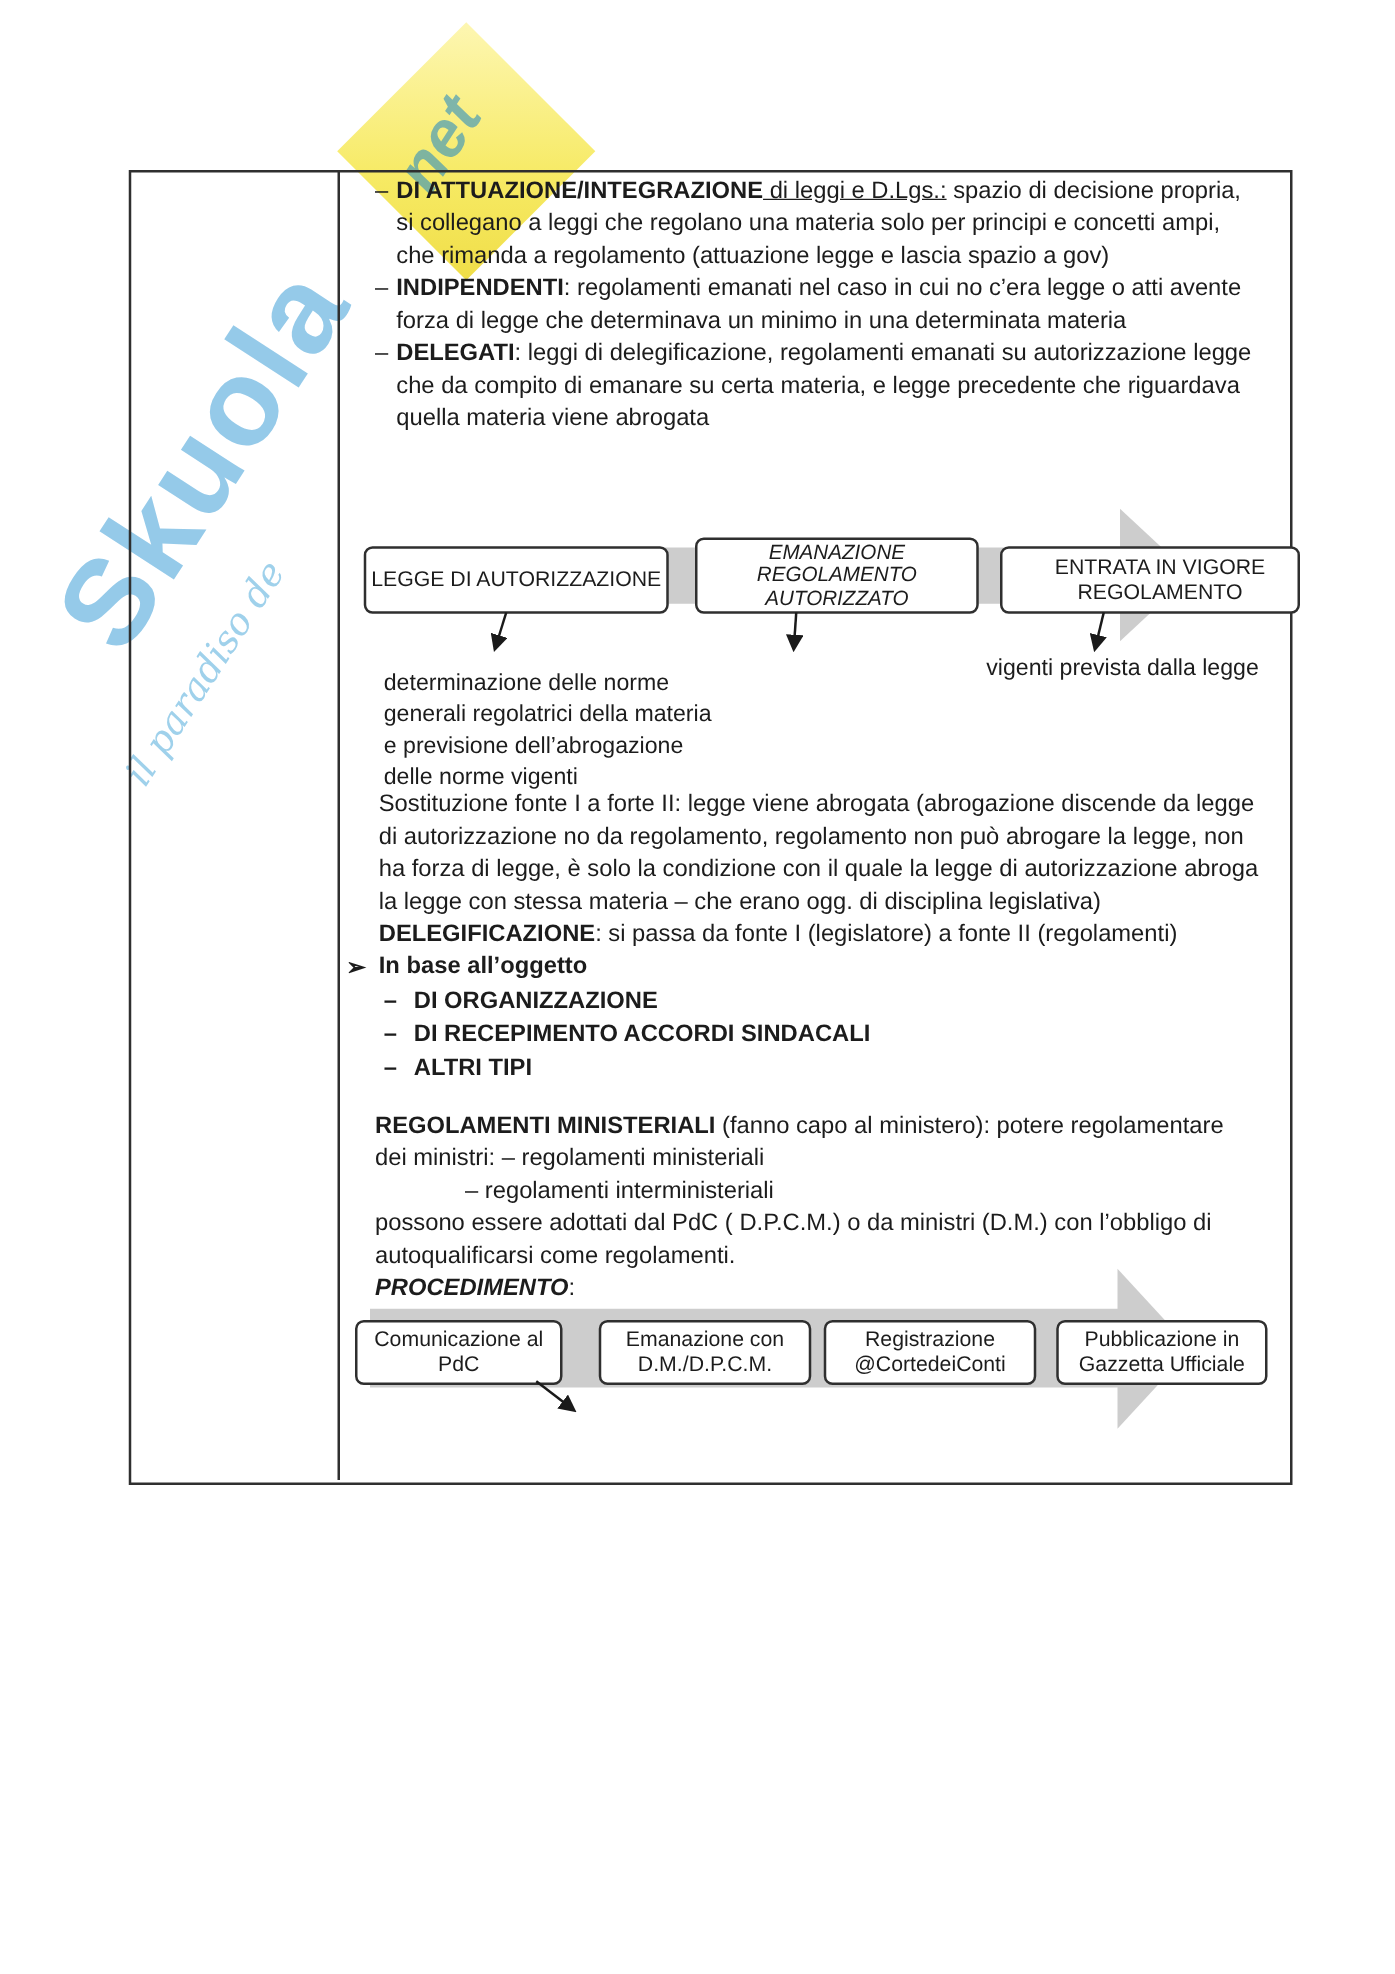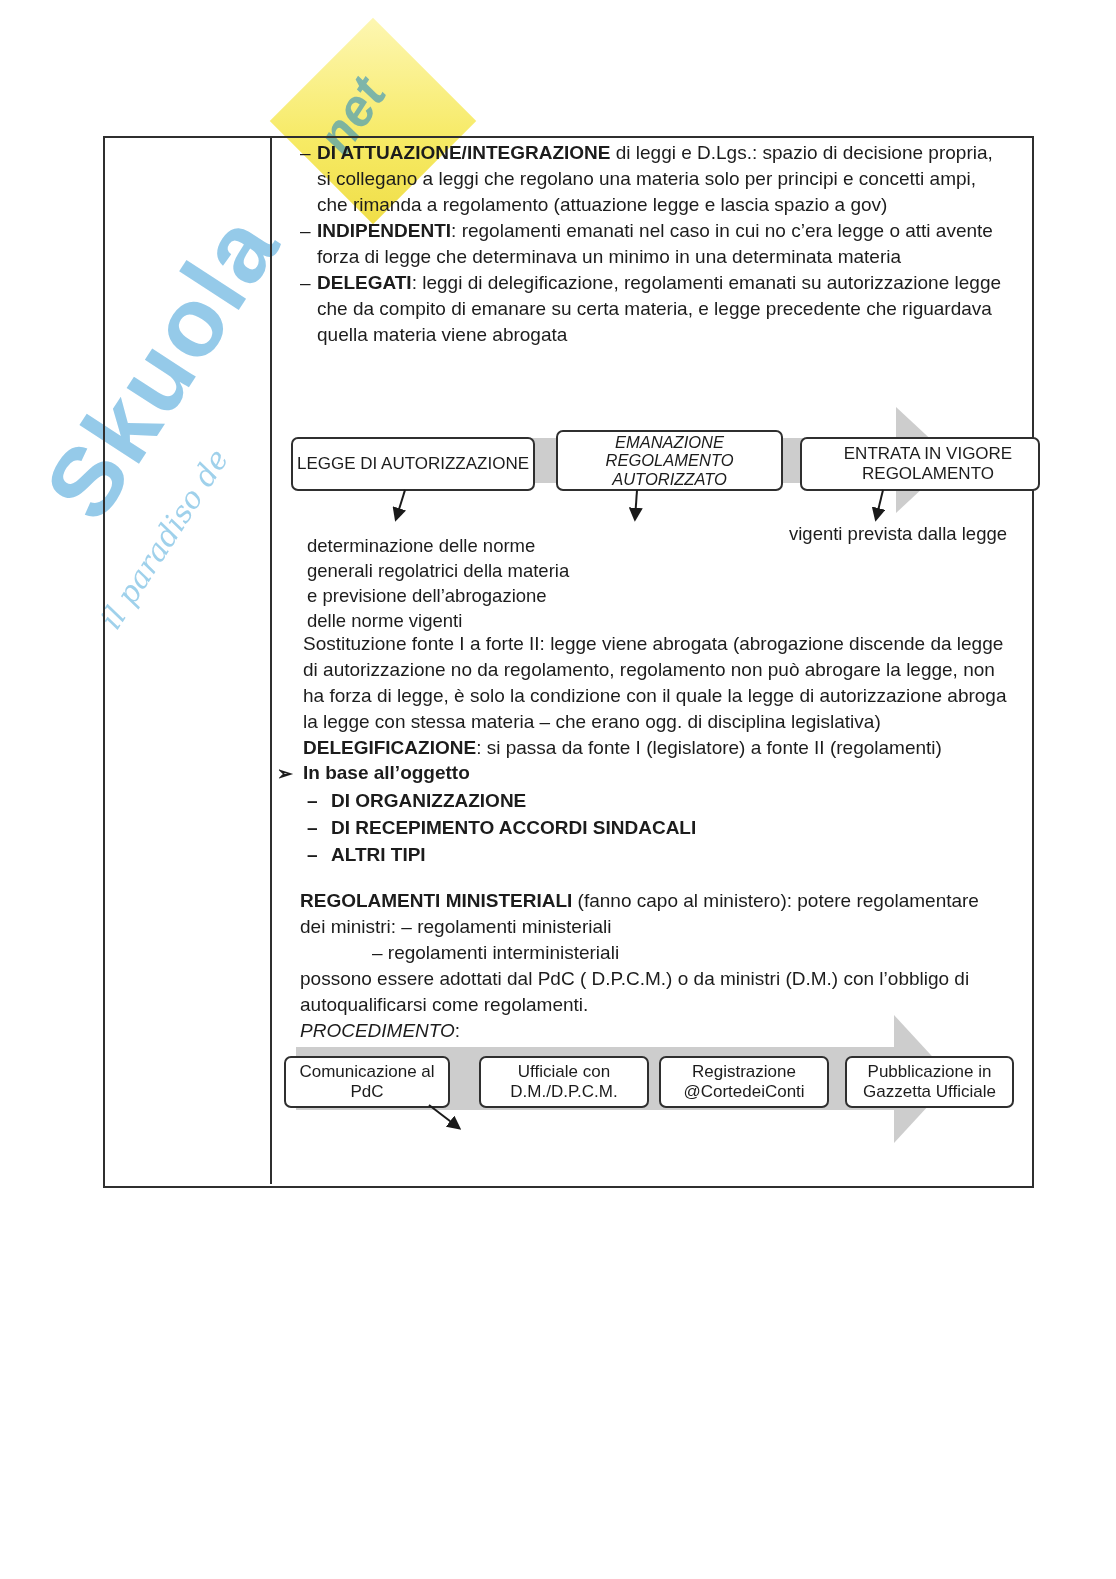--- a/index.html
+++ b/index.html
@@ -22,21 +22,21 @@
     font-family:"DejaVu Serif", serif; color:#8fc9e8; opacity:.85;
     transform:rotate(-57deg); transform-origin:0 50%; white-space:nowrap; }
 
   
   .tframe { left:103px; top:136px; width:927px; height:1048px; border:2px solid #2f2f2f; pointer-events:none; }
   .tdivider { left:270px; top:136px; width:0; height:1048px; border-left:2px solid #2f2f2f; pointer-events:none; }
 
   
   .txt { font-size:19px; line-height:26px; }
   .b { font-weight:bold; }
-  .u { }
+  .u { text-decoration:underline; }
   .pre { white-space:pre-line; }
   .litem { position:relative; padding-left:17px; }
   .dash { position:absolute; left:0; top:0; }
 
   
   .garrow-body { background:#cdcdcd; }
   .ga1-body { left:345px; top:438px; width:552px; height:45px; }
   .ga1-head { left:896px; top:407px; width:0; height:0;
     border-top:53px solid transparent; border-bottom:53px solid transparent; border-left:57px solid #cdcdcd; }
   .ga2-body { left:296px; top:1047px; width:599px; height:63px; }
@@ -63,21 +63,21 @@
   .n3 { left:789px; top:521px; width:240px; }
 
   .block1 { left:300px; top:140px; width:708px; }
   .parablock { left:303px; top:631px; width:708px; }
   .bullet-marker { left:277px; top:762px; font-weight:bold; font-size:19px; }
   .bullet-title { left:303px; top:762px; font-weight:bold; font-size:19px; }
   .bullet-items { left:307px; top:790px; }
   .bullet-row { position:relative; padding-left:24px; height:27px; font-weight:bold; font-size:19px; }
   .minblock { left:300px; top:888px; width:708px; }
   .indent70 { padding-left:72px; }
-  .proc { font-weight:normal; font-style:italic; }
+  .proc { font-weight:bold; font-style:italic; }
   p { margin:0; }
   svg.sarrow { position:absolute; overflow:visible; }
 </style>
 </head>
 <body>
 
 <div class="page">
 
   <svg width="0" height="0" style="position:absolute">
     <defs>
@@ -157,21 +157,21 @@
     <p class="indent70">– regolamenti interministeriali</p>
     <p>possono essere adottati dal PdC ( D.P.C.M.) o da ministri (D.M.) con l’obbligo di autoqualificarsi come regolamenti.</p>
     <p><span class="proc">PROCEDIMENTO</span><span>:</span></p>
   </div>
 
   <div class="abs z1 garrow-body ga2-body"></div>
   <div class="abs z1 ga2-head"></div>
 
   <div class="abs z2 fbox f2b f2b1">Comunicazione al
 PdC</div>
-  <div class="abs z2 fbox f2b f2b2">Ufficiale con
+  <div class="abs z2 fbox f2b f2b2">Emanazione con
 D.M./D.P.C.M.</div>
   <div class="abs z2 fbox f2b f2b3">Registrazione
 @CortedeiConti</div>
   <div class="abs z2 fbox f2b f2b4">Pubblicazione in
 Gazzetta Ufficiale</div>
 
   <svg class="sarrow z2" style="left:425px; top:1102px" width="46" height="36">
     <line x1="4" y1="3" x2="34" y2="26" stroke="#1a1a1a" stroke-width="2" marker-end="url(#ah)"></line>
   </svg>
 

